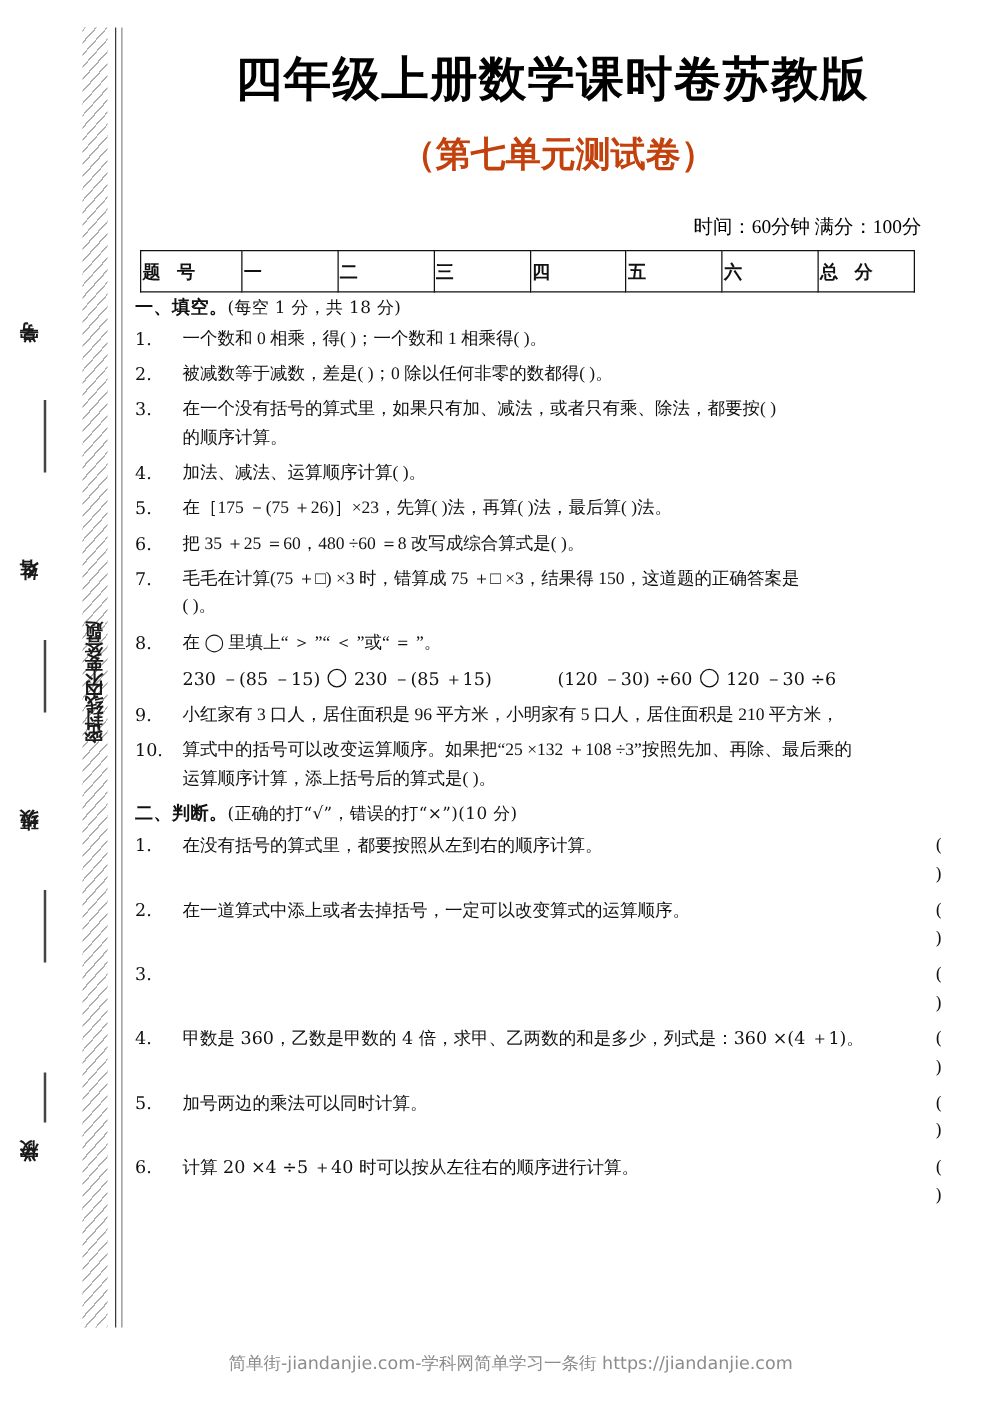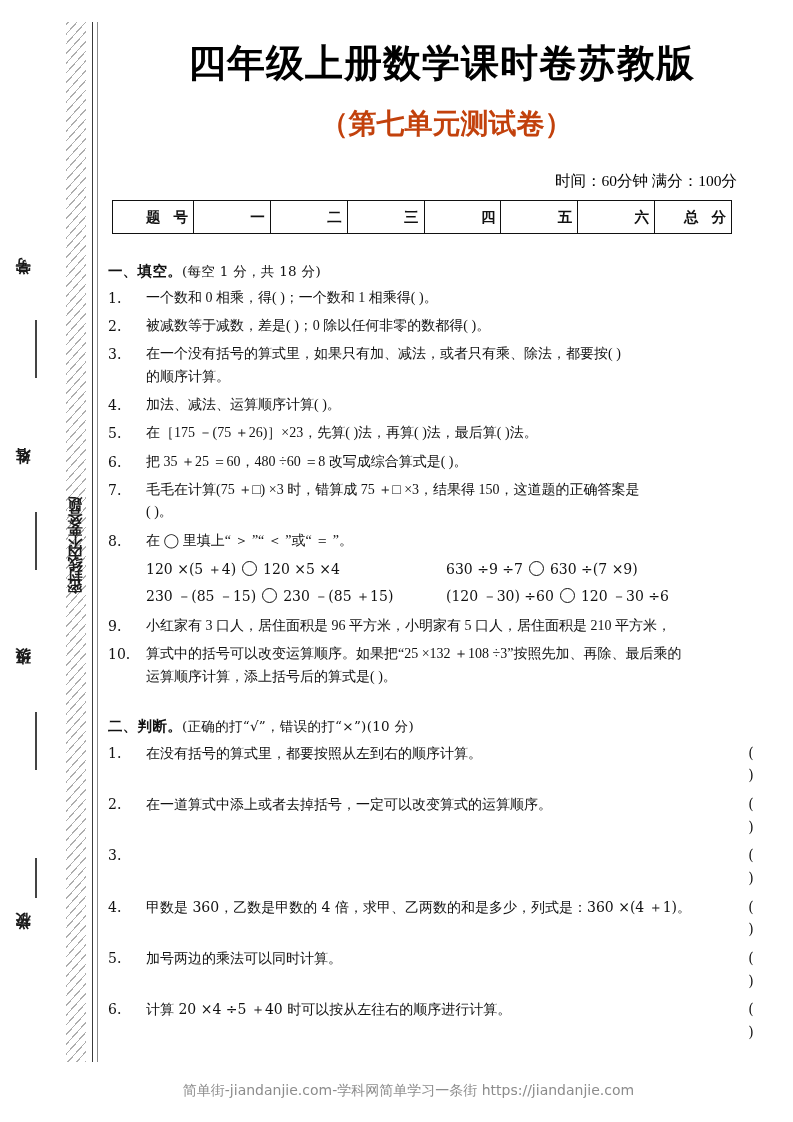--- a/index.html
+++ b/index.html
@@ -91,32 +91,32 @@
   
   .score-table{
     margin:8px auto 0 4px;
     border-collapse:collapse;
     width:620px;
     table-layout:fixed;
   }
   .score-table td{
     border:1.3px solid #111;
     height:30px;
-    text-align:right;
+    text-align:left;
     vertical-align:middle;
     font-size:14.5px;
     font-weight:bold;
     letter-spacing:4px;
     font-family:"DejaVu Sans","Liberation Sans",sans-serif;
   }
   .score-table td.hdr-first{width:78px;}
   .score-table td.cell-empty{font-weight:normal;}
 
   
-  .section{margin-top:28px;}
+  .section{margin-top:2px;}
   .sec-head{
     font-size:14.5px;
     font-weight:bold;
     margin:0 0 6px 0;
     letter-spacing:.3px;
   }
   .sec-head .sec-note{font-weight:normal;font-size:13.5px;}
 
   .q{
     font-size:14px;
@@ -263,28 +263,20 @@
       <span class="num">7.</span>
       <span class="cont">毛毛在计算(75 ＋□) ×3 时，错算成 75 ＋□ ×3，结果得 150，这道题的正确答案是</span>
       <span class="cont">(         )。</span>
     </div>
 
     <div class="q">
       <span class="num">8.</span>
       <span class="cont">在 ◯ 里填上“ ＞ ”“ ＜ ”或“ ＝ ”。</span>
     </div>
 
-    <div class="cmp-row">
-      <div class="cmp-left">
-        <span>120 ×(5 ＋4)</span><span class="circ"></span><span>120 ×5 ×4</span>
-      </div>
-      <div class="cmp-right">
-        <span>630 ÷9 ÷7</span><span class="circ"></span><span>630 ÷(7 ×9)</span>
-      </div>
-    </div>
 
     <div class="cmp-row">
       <div class="cmp-left">
         <span>230 －(85 －15)</span><span class="circ"></span><span>230 －(85 ＋15)</span>
       </div>
       <div class="cmp-right">
         <span>(120 －30) ÷60</span><span class="circ"></span><span>120 －30 ÷6</span>
       </div>
     </div>
 

